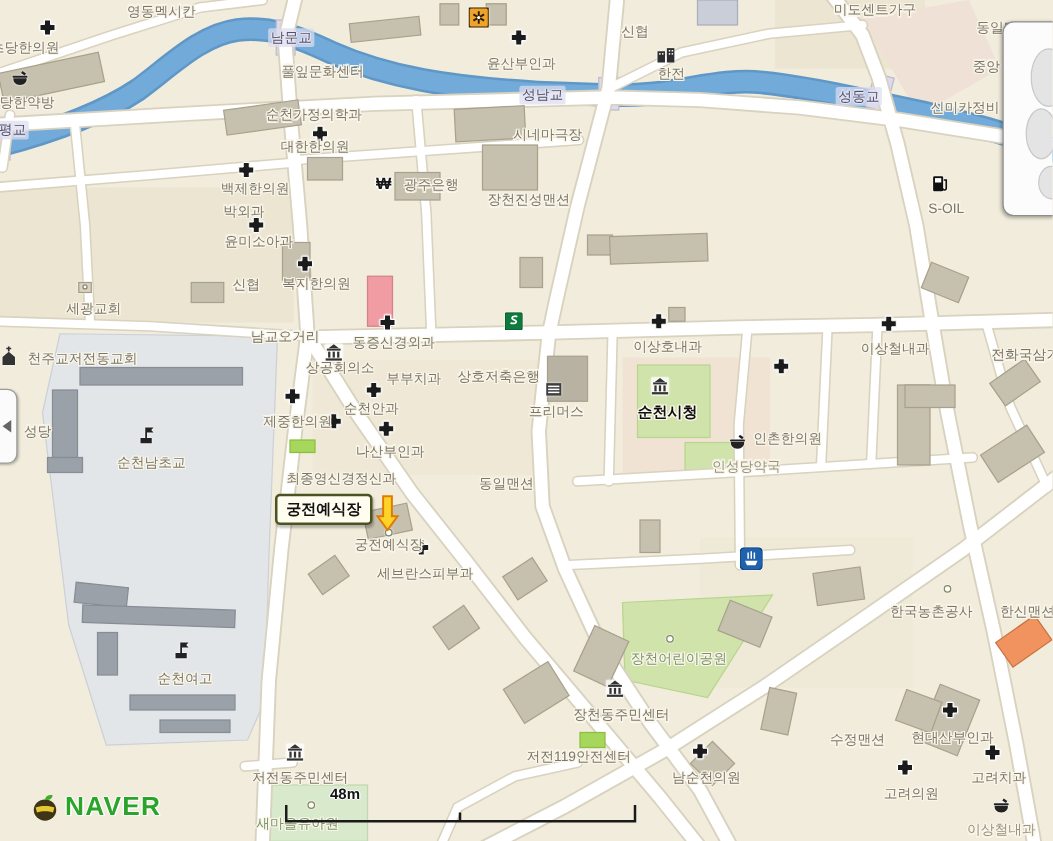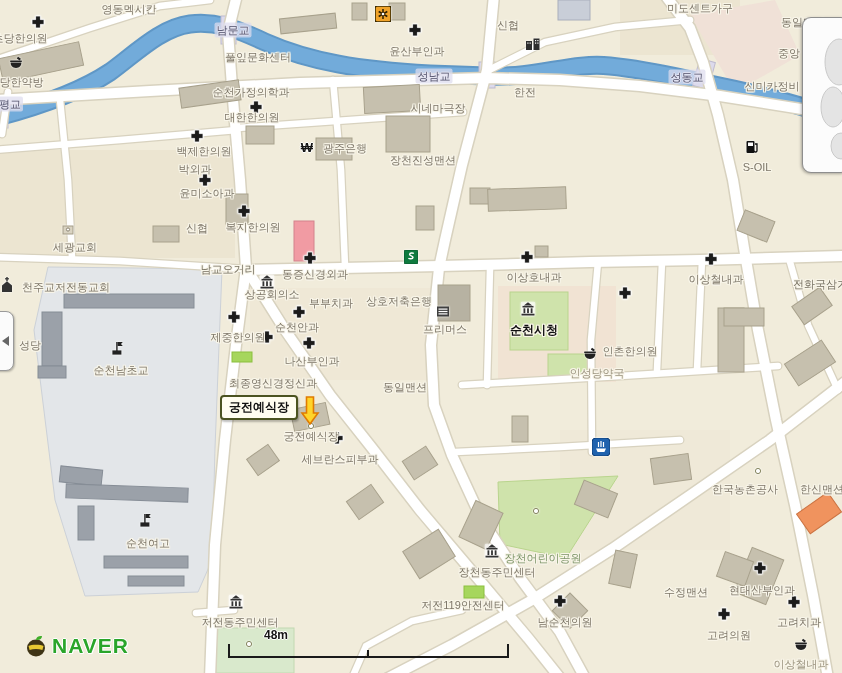--- a/index.html
+++ b/index.html
@@ -10,21 +10,21 @@
   
   .poi{position:absolute;transform:translate(-50%,-50%);z-index:30;white-space:nowrap;
        font-size:11px;color:var(--label,#7d7668);letter-spacing:0;
        text-shadow:-1px 0 #f9f6ea,1px 0 #f9f6ea,0 -1px #f9f6ea,0 1px #f9f6ea,
                    -1px -1px #f9f6ea,1px 1px #f9f6ea,1px -1px #f9f6ea,-1px 1px #f9f6ea;}
   .poi.bold{font-weight:bold;color:#101010;font-size:12px;}
   .poi.bridge{color:var(--bridge-label,#50506a);background:rgba(222,221,238,.72);
               padding:0 2px;border-radius:2px;
               text-shadow:-1px 0 #e6e5f2,1px 0 #e6e5f2,0 -1px #e6e5f2,0 1px #e6e5f2;}
   .poi.junction{color:#777162;}
-  .poi.park{color:#7d9468;margin-top:31px;}
+  .poi.park{color:#7d9468;}
   .poi.faint{color:#9b937f;}
   .micon{position:absolute;transform:translate(-50%,-50%);z-index:25;line-height:0;}
   .micon svg{filter:drop-shadow(0 0 1px #ffffff);}
   .micon .wchar{font:bold 13px "Liberation Sans",sans-serif;color:#151515;
        text-shadow:-1px 0 #fff,1px 0 #fff,0 -1px #fff,0 1px #fff;}
   
   #callout{position:absolute;left:220px;top:395px;z-index:40;background:#fffdf0;
        border:2px solid var(--highlight-border,#4b5320);border-radius:4px;padding:2px 7px;
        font-size:12px;font-weight:bold;color:#111;box-shadow:1px 2px 2px rgba(0,0,0,.25);}
   #marker{position:absolute;left:300px;top:395px;z-index:39;line-height:0;}
@@ -233,21 +233,21 @@
       <div class="micon" style="left: 533px; top: 44px;"><svg width="16" height="14" viewBox="0 0 16 14">
           <rect x="1" y="4" width="6" height="9" fill="#2e2e2e"></rect>
           <rect x="8.5" y="1.5" width="6" height="11.5" fill="#2e2e2e"></rect>
           <rect x="2.3" y="5.5" width="1.2" height="1.2" fill="#fff"></rect>
           <rect x="4.6" y="5.5" width="1.2" height="1.2" fill="#fff"></rect>
           <rect x="10" y="3" width="1.2" height="1.2" fill="#fff"></rect>
           <rect x="12.3" y="3" width="1.2" height="1.2" fill="#fff"></rect>
           <rect x="10" y="5.5" width="1.2" height="1.2" fill="#fff"></rect>
           <rect x="12.3" y="5.5" width="1.2" height="1.2" fill="#fff"></rect>
         </svg></div>
-      <div class="poi " style="left: 525px; top: 59px; margin-top: 33px;">한전</div>
+      <div class="poi " style="left: 537px; top: 59px;">한전</div>
       <div class="poi bridge" style="left: 434px; top: 76px;">성남교</div>
       <div class="poi " style="left: 789px; top: 53px;">중앙</div>
       <div class="poi bridge" style="left: 687px; top: 77px;">성동교</div>
       <div class="poi " style="left: 772px; top: 86px;">신미카정비</div>
       <div class="micon" style="left: 256px; top: 107px;"><svg width="14" height="14" viewBox="0 0 14 14">
           <path d="M4.6 1h4.8v3.6H13v4.8H9.4V13H4.6V9.4H1V4.6h3.6z" fill="#1b1b1b" stroke="#fff" stroke-width=".8"></path>
         </svg></div>
       <div class="poi " style="left: 251px; top: 92px;">순천가정의학과</div>
       <div class="poi " style="left: 438px; top: 108px;">시네마극장</div>
       <div class="poi " style="left: 252px; top: 117px;">대한한의원</div>

